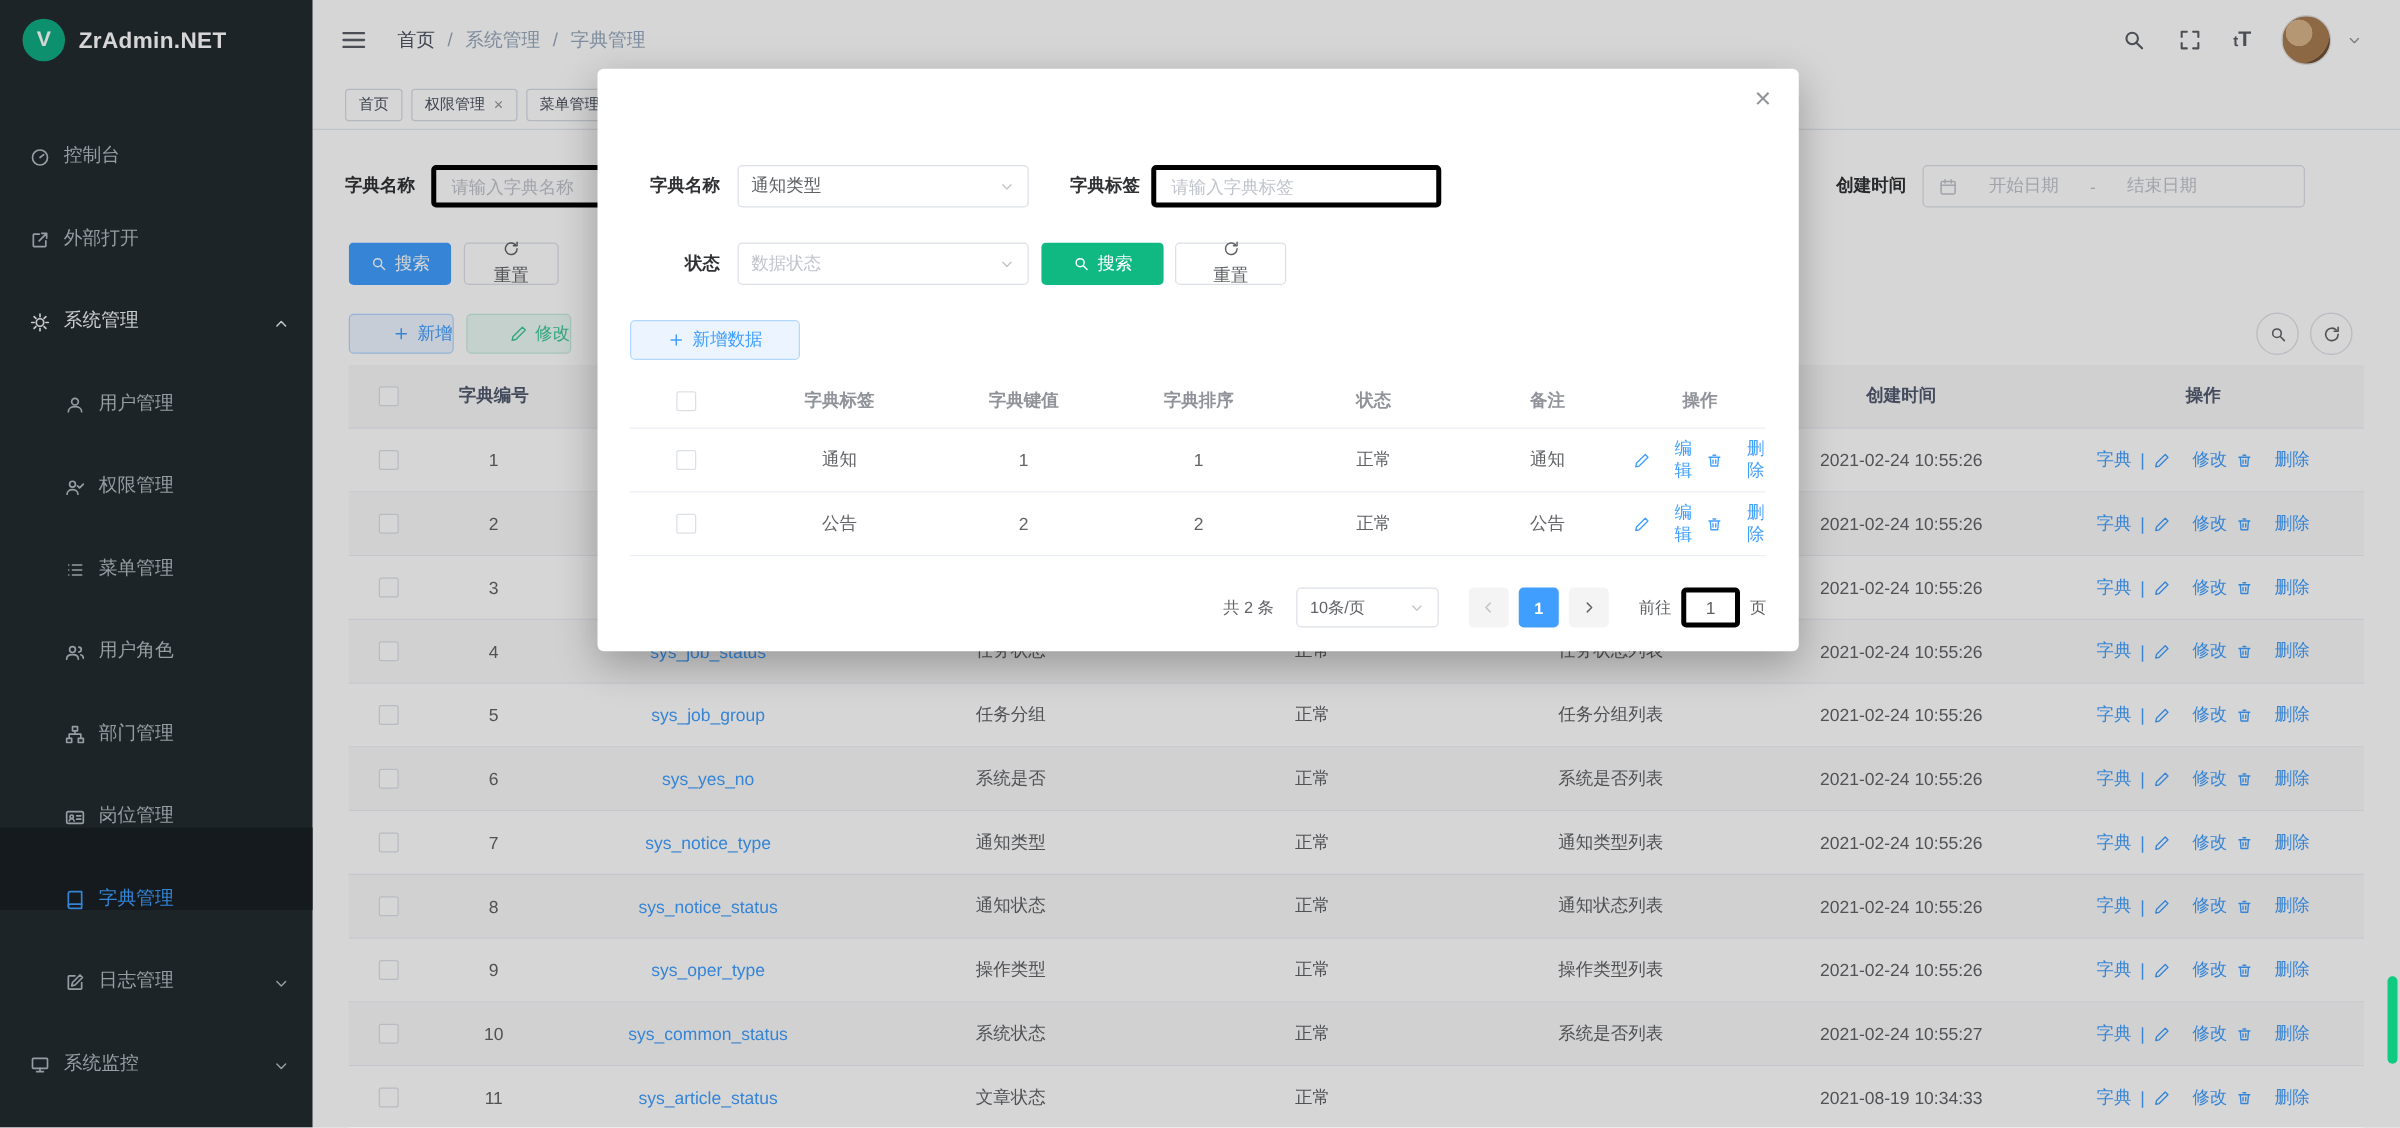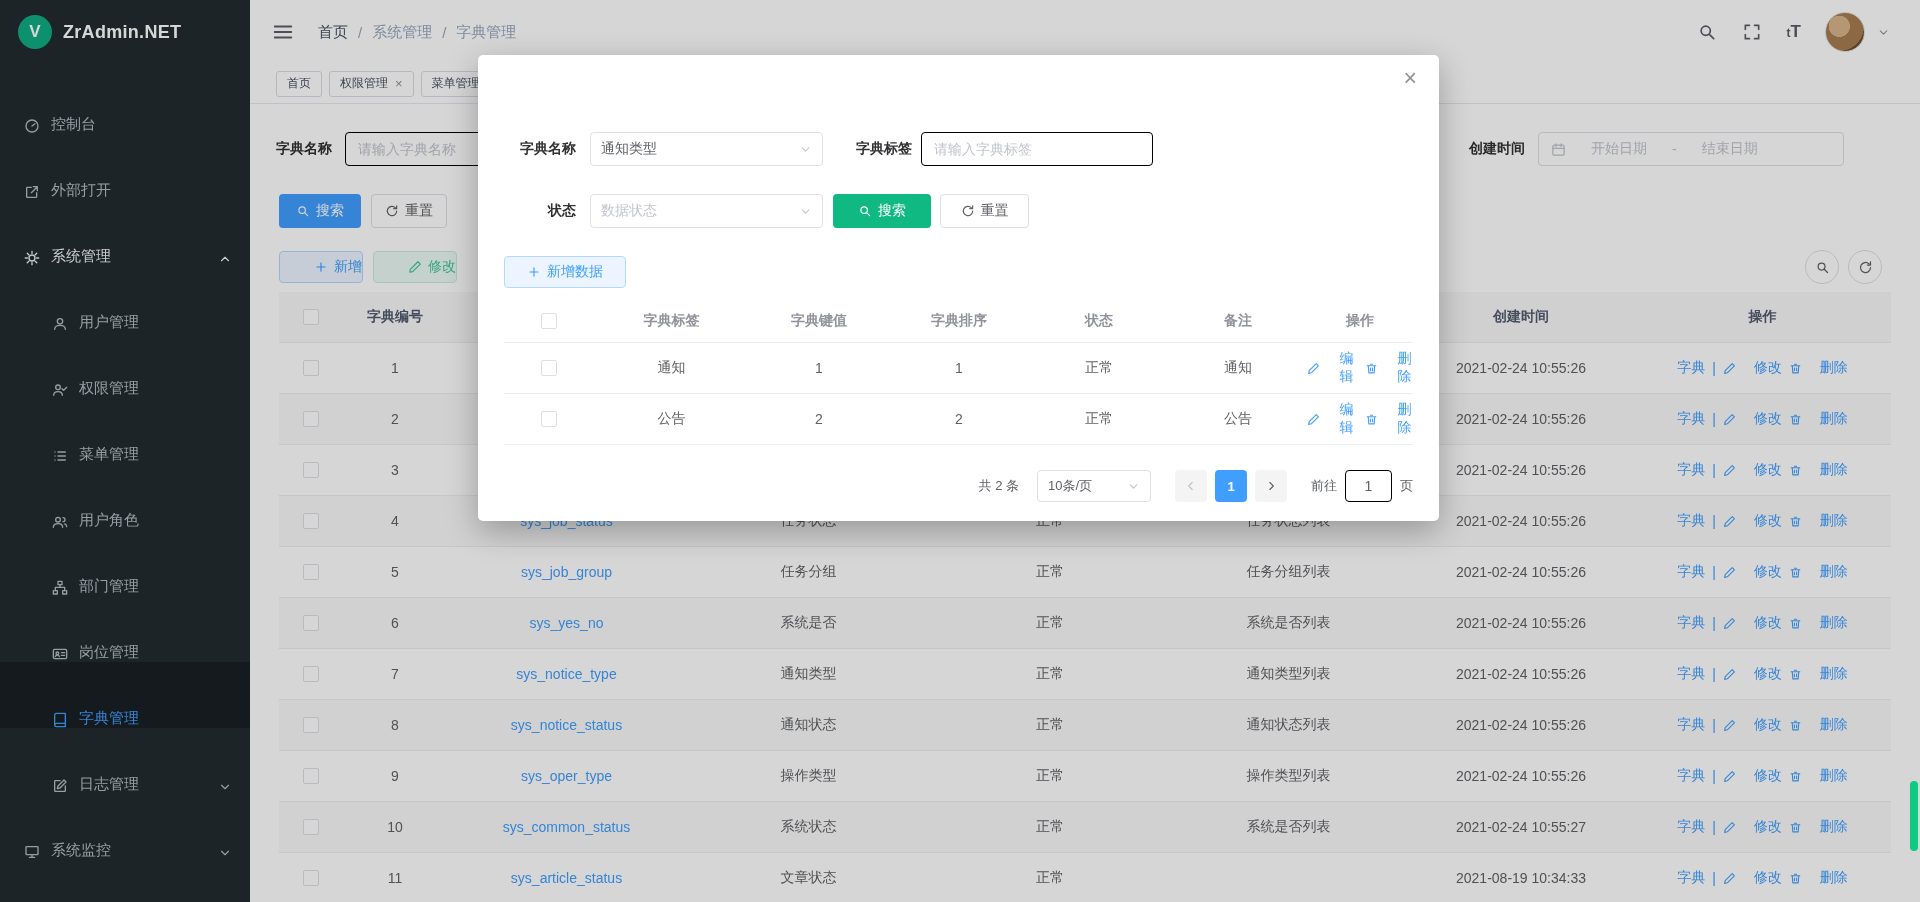--- a/index.html
+++ b/index.html
@@ -42,31 +42,31 @@
 
   
   .tagsbar { position:absolute; left:250px; top:64px; width:1670px; height:40px; background:#fff; border-bottom:1px solid #e4e7ed; display:flex; align-items:center; padding-left:26px; gap:7px; z-index:5; }
   .tag { height:26px; display:inline-flex; align-items:center; gap:7px; padding:0 10px; border:1px solid #d8dce5; background:#fff; font-size:12px; color:#495060; border-radius:3px; cursor:pointer; }
   .tag-close { font-size:13px; color:#909399; line-height:1; }
 
   
   .content { position:absolute; left:250px; top:104px; width:1670px; height:798px; background:#fff; z-index:5; }
   .f-name { position:absolute; left:276px; top:132px; display:flex; align-items:center; gap:13px; }
   .f-label { font-weight:600; color:#303133; }
-  .inp { height:34px; border:1px solid #000000; border-radius:4px; padding:0 12px; font-size:14px; color:#606266; background:#fff; outline:none; font-family:inherit; }
+  .inp { height:34px; border:4px solid #000000; border-radius:4px; padding:0 12px; font-size:14px; color:#606266; background:#fff; outline:none; font-family:inherit; }
   .inp::placeholder { color:#c0c4cc; }
   .f-name .inp { width:240px; }
   .f-time { position:absolute; left:1469px; top:132px; display:flex; align-items:center; gap:13px; }
   .daterange { width:306px; height:34px; border:1px solid #dcdfe6; border-radius:4px; background:#fff; display:flex; align-items:center; gap:25px; padding:0 12px; color:#c0c4cc; }
   .daterange .ic { width:15px; height:15px; color:#c0c4cc; }
 
   .btn { display:inline-flex; align-items:center; justify-content:center; gap:6px; height:34px; padding:0 14px; border-radius:4px; font-size:14px; border:1px solid transparent; cursor:pointer; background:#fff; font-family:inherit; white-space:nowrap; }
   .btn .ic { width:14px; height:14px; }
   .btn-blue { background:#409eff; color:#fff; width:82px; }
-  .btn-plain { border-color:#dcdfe6; color:#606266; width:76px; }
+  .btn-plain { border-color:#dcdfe6; color:#606266; width:76px;flex-direction:column; }
   .btn-lightblue { background:#ecf5ff; border-color:#b3d8ff; color:#409eff; }
   .btn-lightgreen { background:#e7f8f1; border-color:#b9e8d5; color:#10b981; opacity:.8; }
   .f-actions { position:absolute; left:279px; top:194px; display:flex; gap:10px; }
   .t-actions { position:absolute; left:279px; top:251px; display:flex; gap:10px; }
   .t-actions .btn { height:32px; width:84px;padding-left:48px; }
   .tool-circles { position:absolute; left:1805px; top:250px; display:flex; gap:9px; }
   .circle-btn { width:34px; height:34px; border-radius:50%; border:1px solid #dcdfe6; background:#fff; color:#606266; display:flex; align-items:center; justify-content:center; cursor:pointer; }
   .circle-btn .ic { width:15px; height:15px; }
 
   
@@ -90,21 +90,21 @@
   .mrow1 { top:77px; } .mrow2 { top:139px; }
   .flabel { width:72px; text-align:right; font-weight:600; color:#303133; }
   .flabel2 { width:73px; margin-left:16px; text-align:right; font-weight:600; color:#303133; }
   .sel { width:233px; height:34px; border:1px solid #dcdfe6; border-radius:4px; margin-left:14px; display:flex; align-items:center; justify-content:space-between; padding:0 10px; background:#fff; cursor:pointer; }
   .sel-val { color:#606266; }
   .sel-ph { color:#c0c4cc; }
   .sel-arrow { width:13px; height:13px; color:#c0c4cc; }
   .mrow1 .inp { width:232px; margin-left:9px; }
   .btn-teal { background:#10b981; color:#fff; width:98px; margin-left:10px; }
   .mrow2 .btn-plain { width:89px; margin-left:9px; }
-  .add-data { position:absolute; left:26px; top:201px; height:32px; width:122px; }
+  .add-data { position:absolute; left:26px; top:201px; height:32px; width:136px; }
 
   .mtable { position:absolute; left:26px; top:244px; width:909px; }
   .mthead { display:flex; height:44px; align-items:center; color:#909399; font-weight:600; border-bottom:1px solid #ebeef5; }
   .mtrow { display:flex; height:51px; align-items:center; border-bottom:1px solid #ebeef5; color:#606266; }
   .mc { display:flex; align-items:center; justify-content:center; text-align:center; }
   .m-check{width:90px;} .m-lab{width:155px;} .m-val{width:140px;} .m-sort{width:140px;}
   .m-status{width:140px;} .m-remark{width:138px;} .m-ops{width:106px; gap:10px;}
 
   .mpag { position:absolute; left:26px; top:415px; width:909px; display:flex; align-items:center; justify-content:flex-end; color:#606266; font-size:13px; }
   .mp-size { width:114px; height:32px; border:1px solid #dcdfe6; border-radius:4px; display:flex; align-items:center; justify-content:space-between; padding:0 10px; margin-left:18px; cursor:pointer; }

